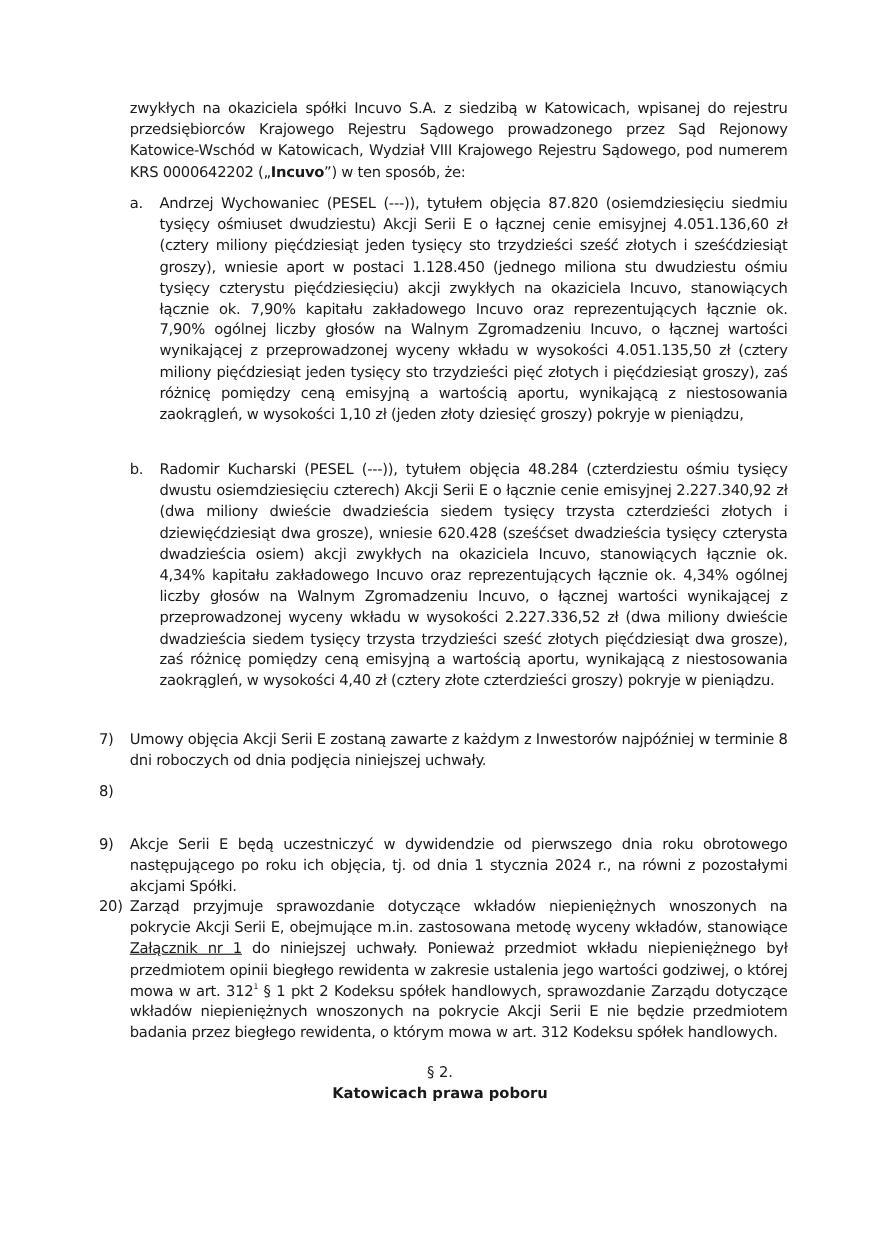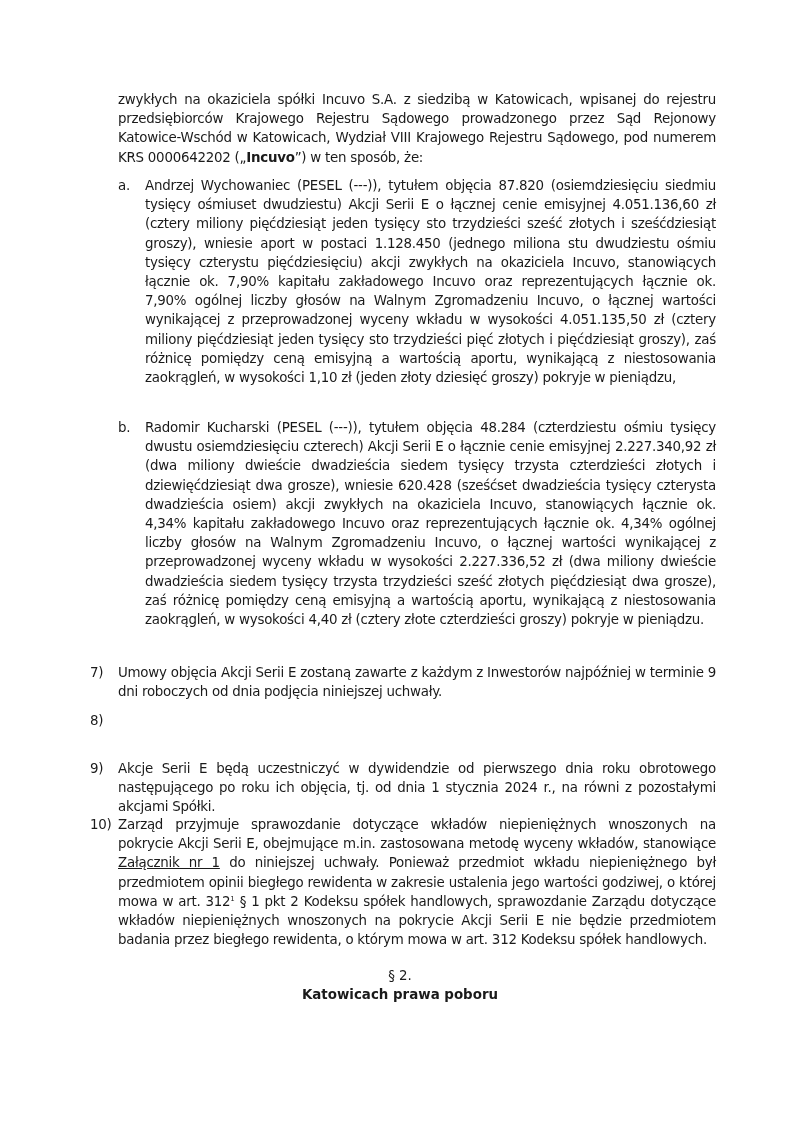--- a/index.html
+++ b/index.html
@@ -31,33 +31,33 @@
     <span>Andrzej Wychowaniec (PESEL (---)), tytułem objęcia 87.820 (osiemdziesięciu siedmiu tysięcy ośmiuset dwudziestu) Akcji Serii E o łącznej cenie emisyjnej 4.051.136,60 zł (cztery miliony pięćdziesiąt jeden tysięcy sto trzydzieści sześć złotych i sześćdziesiąt groszy), wniesie aport w postaci 1.128.450 (jednego miliona stu dwudziestu ośmiu tysięcy czterystu pięćdziesięciu) akcji zwykłych na okaziciela Incuvo, stanowiących łącznie ok. 7,90% kapitału zakładowego Incuvo oraz reprezentujących łącznie ok. 7,90% ogólnej liczby głosów na Walnym Zgromadzeniu Incuvo, o łącznej wartości wynikającej z przeprowadzonej wyceny wkładu w wysokości 4.051.135,50 zł (cztery miliony pięćdziesiąt jeden tysięcy sto trzydzieści pięć złotych i pięćdziesiąt groszy), zaś różnicę pomiędzy ceną emisyjną a wartością aportu, wynikającą z niestosowania zaokrągleń, w wysokości 1,10 zł (jeden złoty dziesięć groszy) pokryje w pieniądzu,</span>
   </div>
 
   <div class="p sub" style="top:418px;">
     <span class="lbl">b.</span>
     <span>Radomir Kucharski (PESEL (---)), tytułem objęcia 48.284 (czterdziestu ośmiu tysięcy dwustu osiemdziesięciu czterech) Akcji Serii E o łącznie cenie emisyjnej 2.227.340,92 zł (dwa miliony dwieście dwadzieścia siedem tysięcy trzysta czterdzieści złotych i dziewięćdziesiąt dwa grosze), wniesie 620.428 (sześćset dwadzieścia tysięcy czterysta dwadzieścia osiem) akcji zwykłych na okaziciela Incuvo, stanowiących łącznie ok. 4,34% kapitału zakładowego Incuvo oraz reprezentujących łącznie ok. 4,34% ogólnej liczby głosów na Walnym Zgromadzeniu Incuvo, o łącznej wartości wynikającej z przeprowadzonej wyceny wkładu w wysokości 2.227.336,52 zł (dwa miliony dwieście dwadzieścia siedem tysięcy trzysta trzydzieści sześć złotych pięćdziesiąt dwa grosze), zaś różnicę pomiędzy ceną emisyjną a wartością aportu, wynikającą z niestosowania zaokrągleń, w wysokości 4,40 zł (cztery złote czterdzieści groszy) pokryje w pieniądzu.</span>
   </div>
 
   <div class="p num" style="top:663px;">
     <span class="lbl">7)</span>
-    <span>Umowy objęcia Akcji Serii E zostaną zawarte z każdym z Inwestorów najpóźniej w terminie 9 dni roboczych od dnia podjęcia niniejszej uchwały.</span>
+    <span>Umowy objęcia Akcji Serii E zostaną zawarte z każdym z Inwestorów najpóźniej w terminie 8 dni roboczych od dnia podjęcia niniejszej uchwały.</span>
   </div>
 
   <div class="p num" style="top:711px;">
     <span class="lbl">8)</span>
   </div>
 
   <div class="p num" style="top:759px;">
     <span class="lbl">9)</span>
     <span>Akcje Serii E będą uczestniczyć w dywidendzie od pierwszego dnia roku obrotowego następującego po roku ich objęcia, tj. od dnia 1 stycznia 2024 r., na równi z pozostałymi akcjami Spółki.</span>
   </div>
 
   <div class="p num num10" style="top:815px;">
-    <span class="lbl">10)</span>
+    <span class="lbl">20)</span>
     <span>Zarząd przyjmuje sprawozdanie dotyczące wkładów niepieniężnych wnoszonych na pokrycie Akcji Serii E, obejmujące m.in. zastosowana metodę wyceny wkładów, stanowiące </span><u>Załącznik nr 1</u><span> do niniejszej uchwały. Ponieważ przedmiot wkładu niepieniężnego był przedmiotem opinii biegłego rewidenta w zakresie ustalenia jego wartości godziwej, o której mowa w art. 312</span><sup>1</sup><span> § 1 pkt 2 Kodeksu spółek handlowych, sprawozdanie Zarządu dotyczące wkładów niepieniężnych wnoszonych na pokrycie Akcji Serii E nie będzie przedmiotem badania przez biegłego rewidenta, o którym mowa w art. 312 Kodeksu spółek handlowych.</span>
   </div>
 
   <div class="center" style="top:966px;">§ 2.</div>
   <div class="center heading" style="top:985px;">Katowicach prawa poboru</div>
 
 </div>
 
 </body></html>

